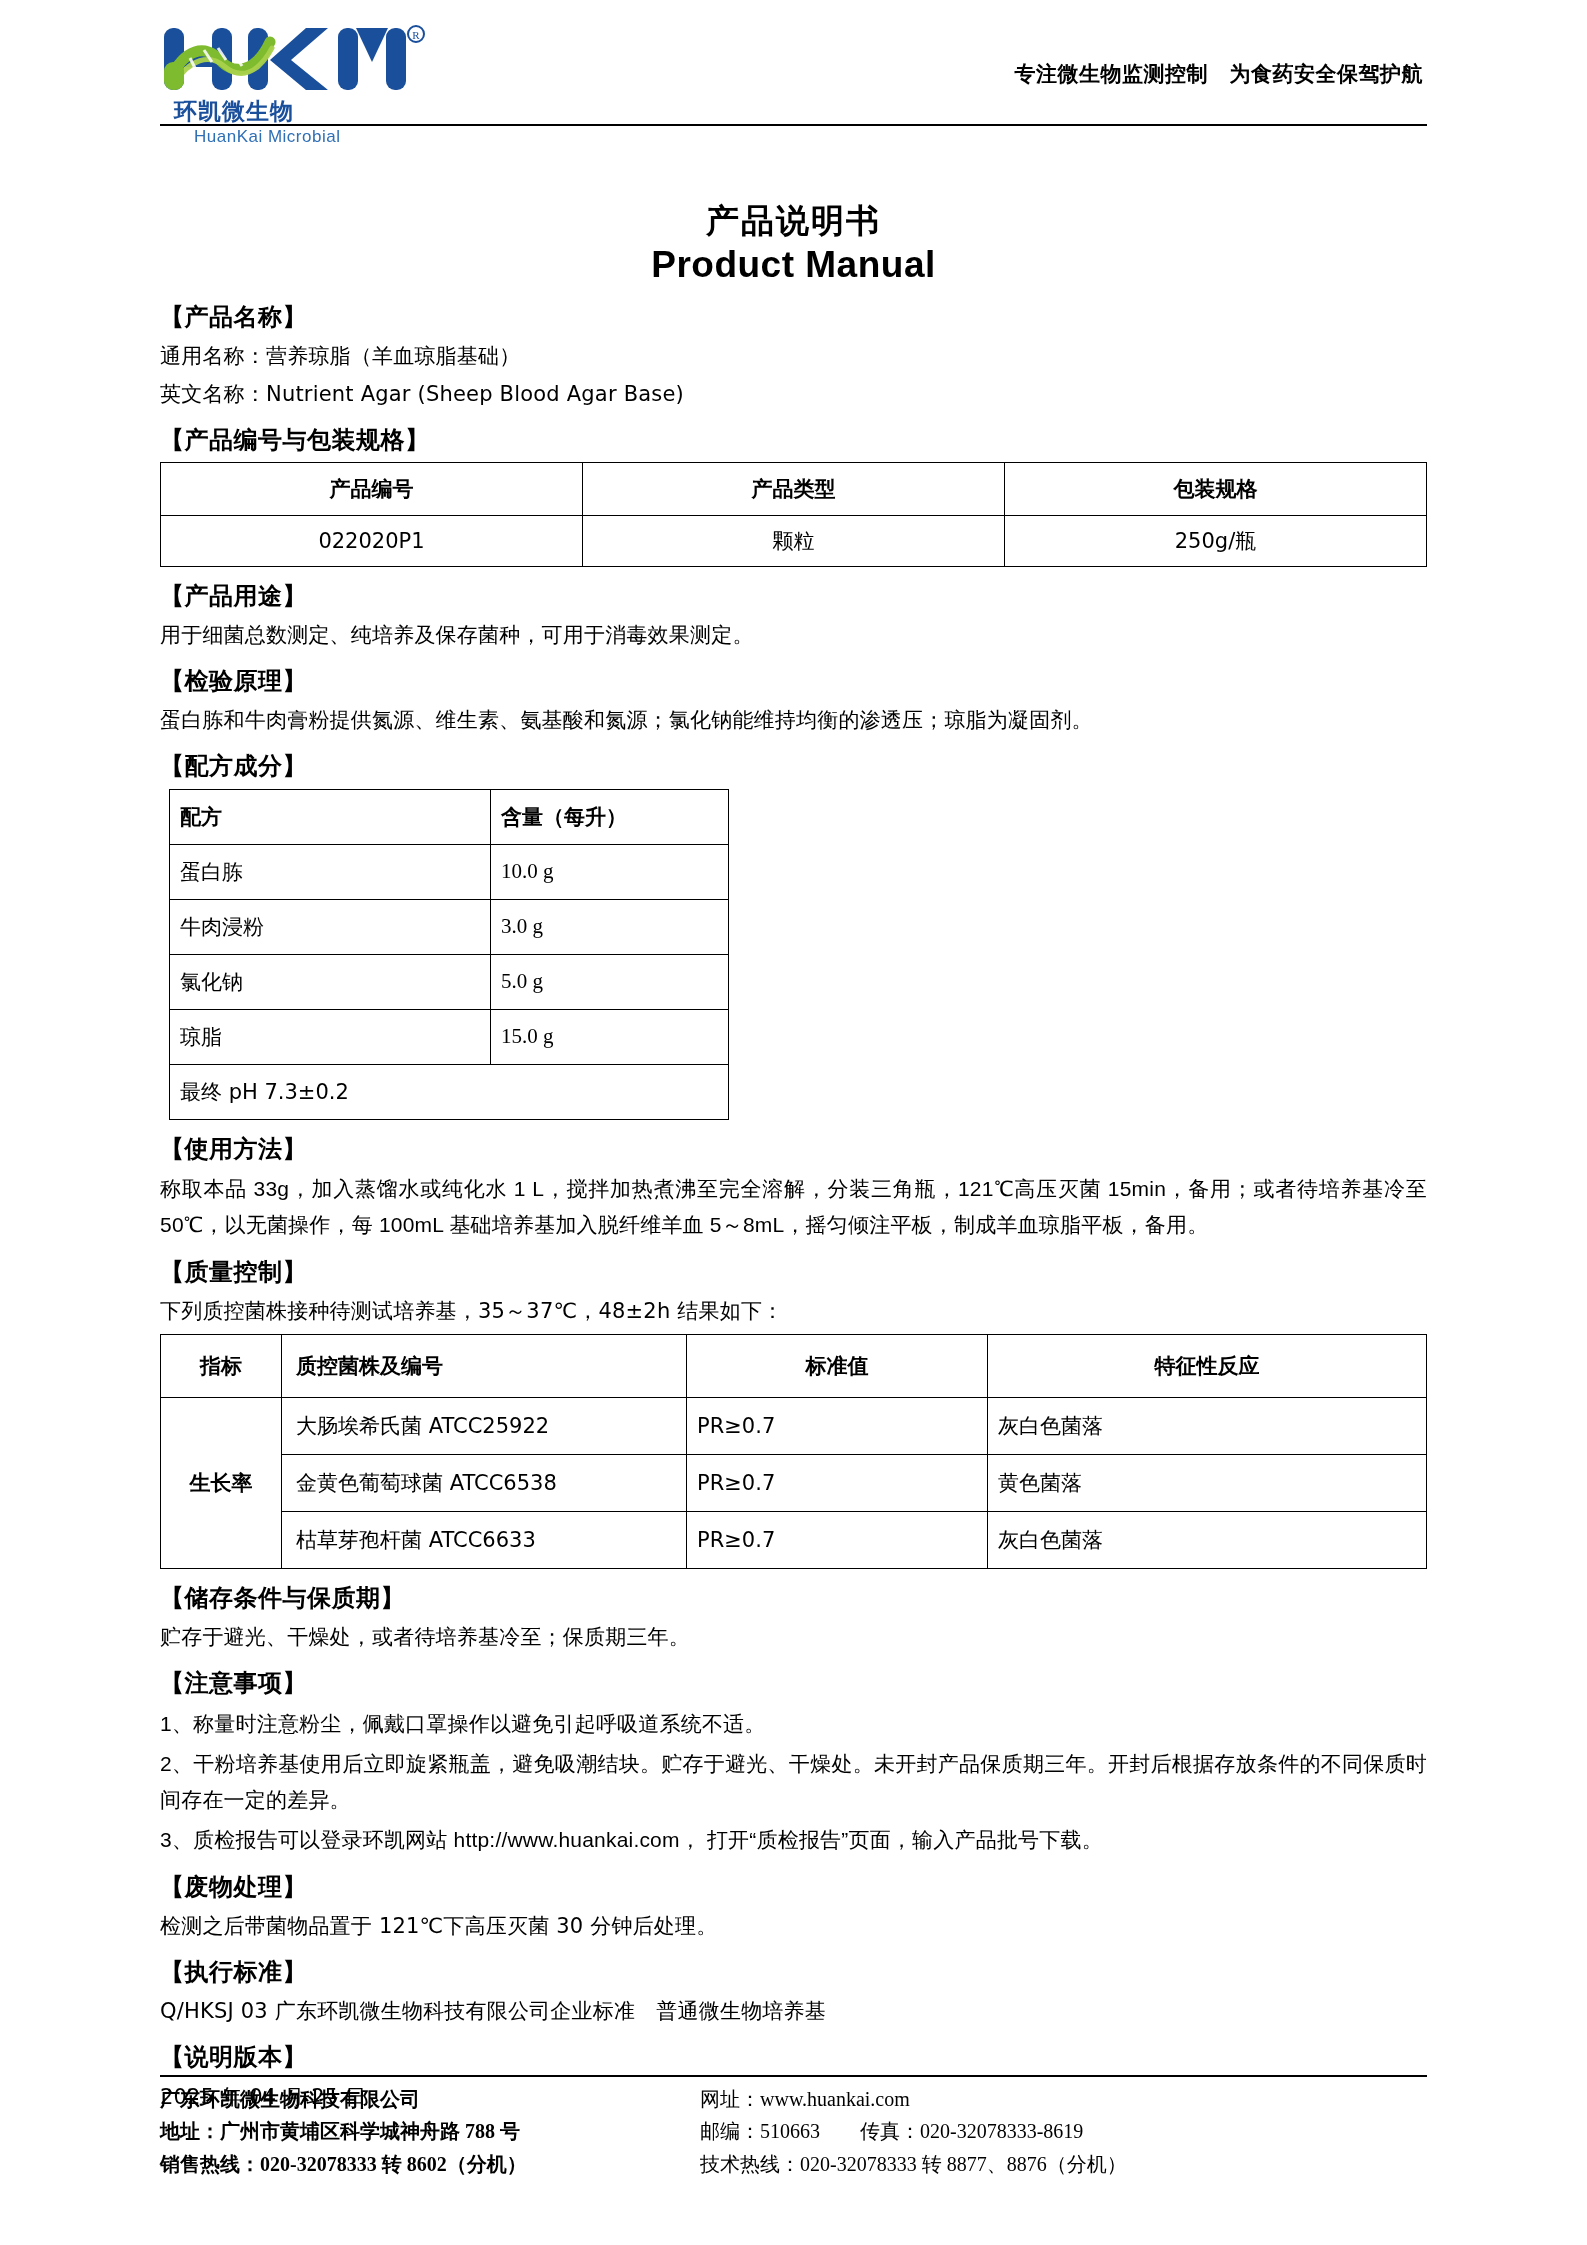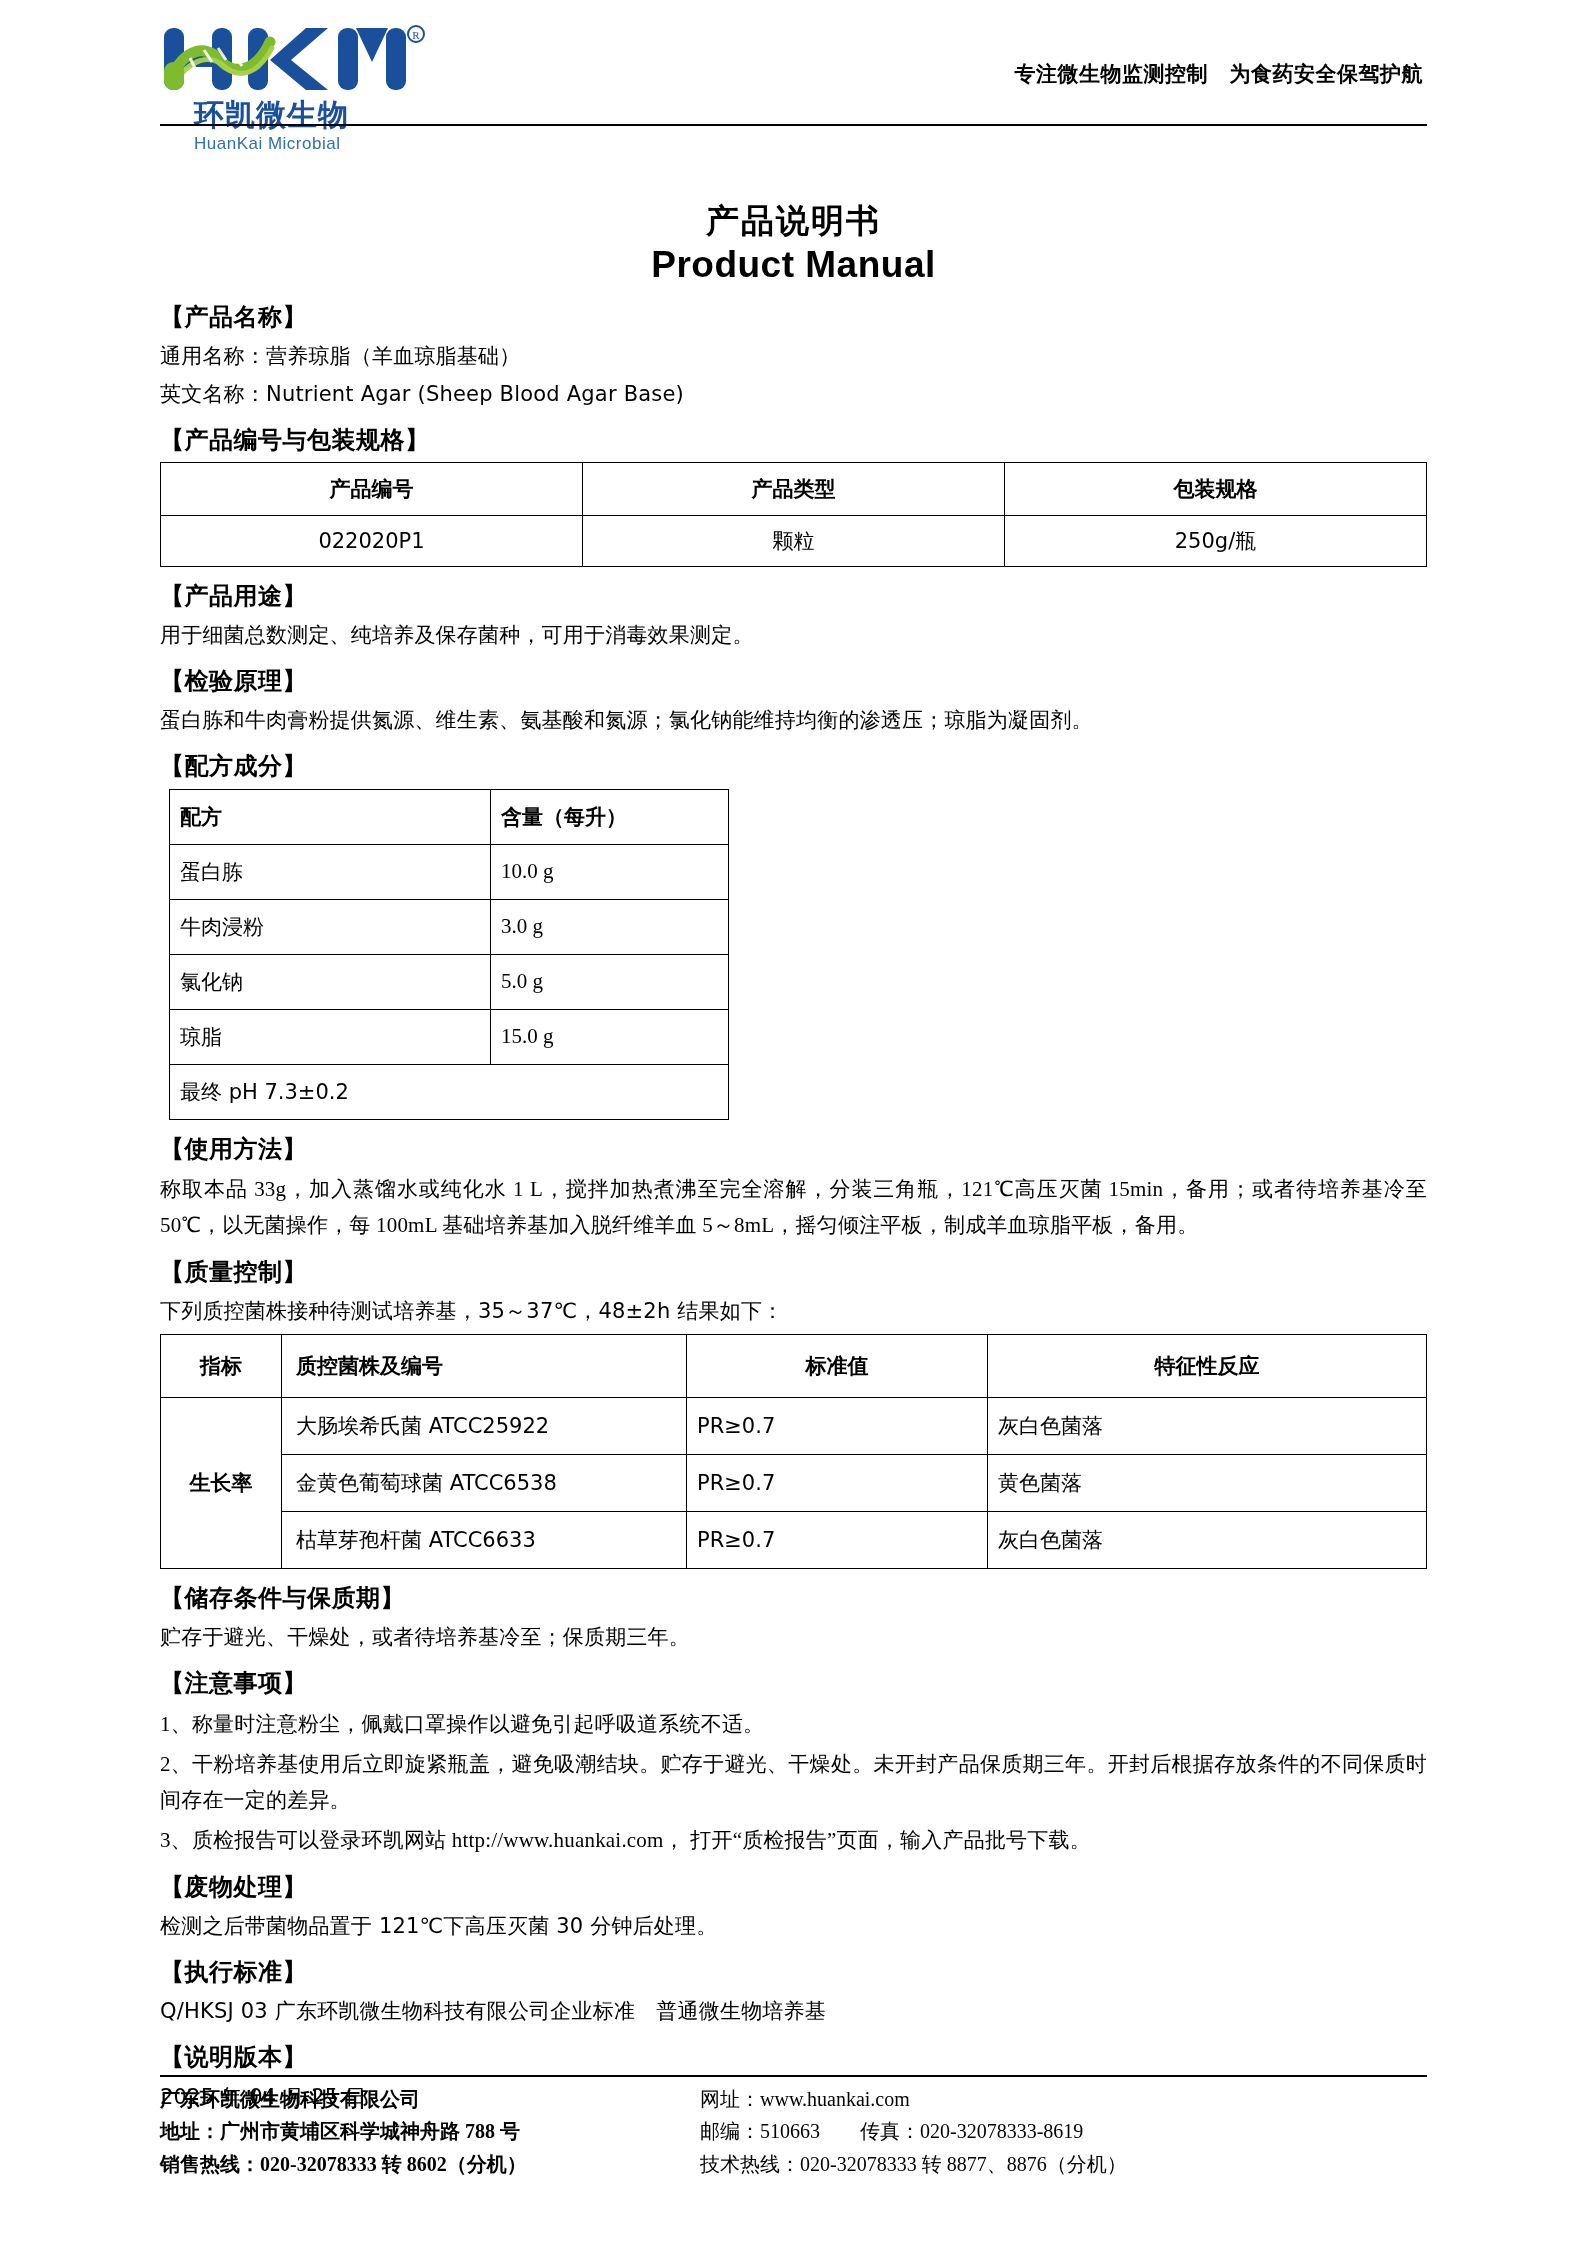--- a/index.html
+++ b/index.html
@@ -38,26 +38,26 @@
   }
   .logo-mark {
     position: relative;
     height: 76px;
     width: 268px;
   }
   .logo-mark svg { display:block; }
   .logo-cn {
     font-family: "DejaVu Sans", "Liberation Sans", sans-serif;
     font-weight: bold;
-    font-size: 30px;
+    font-size: 23px;
     letter-spacing: 1px;
     color: #1a4f9c;
     line-height: 1;
     margin-top: 2px;
-    margin-left: 34px;
+    margin-left: 14px;
   }
   .logo-en {
     font-family: "Liberation Sans", sans-serif;
     font-size: 17px;
     color: #2f6fb5;
     letter-spacing: 0.5px;
     line-height: 1;
     margin-top: 5px;
     margin-left: 34px;
   }
@@ -115,21 +115,21 @@
     line-height: 1.3;
   }
   .body-line {
     font-family: "DejaVu Sans", "Liberation Sans", sans-serif;
     font-size: 21px;
     line-height: 1.62;
     margin: 4px 0;
     letter-spacing: 0.2px;
   }
   .body-para {
-    font-family: Liberation Serif, serif;
+    font-family: Liberation Sans, sans-serif;
     font-size: 21px;
     line-height: 1.72;
     margin: 4px 0;
     letter-spacing: 0.2px;
     text-align: justify;
   }
 
   
   table {
     border-collapse: collapse;

